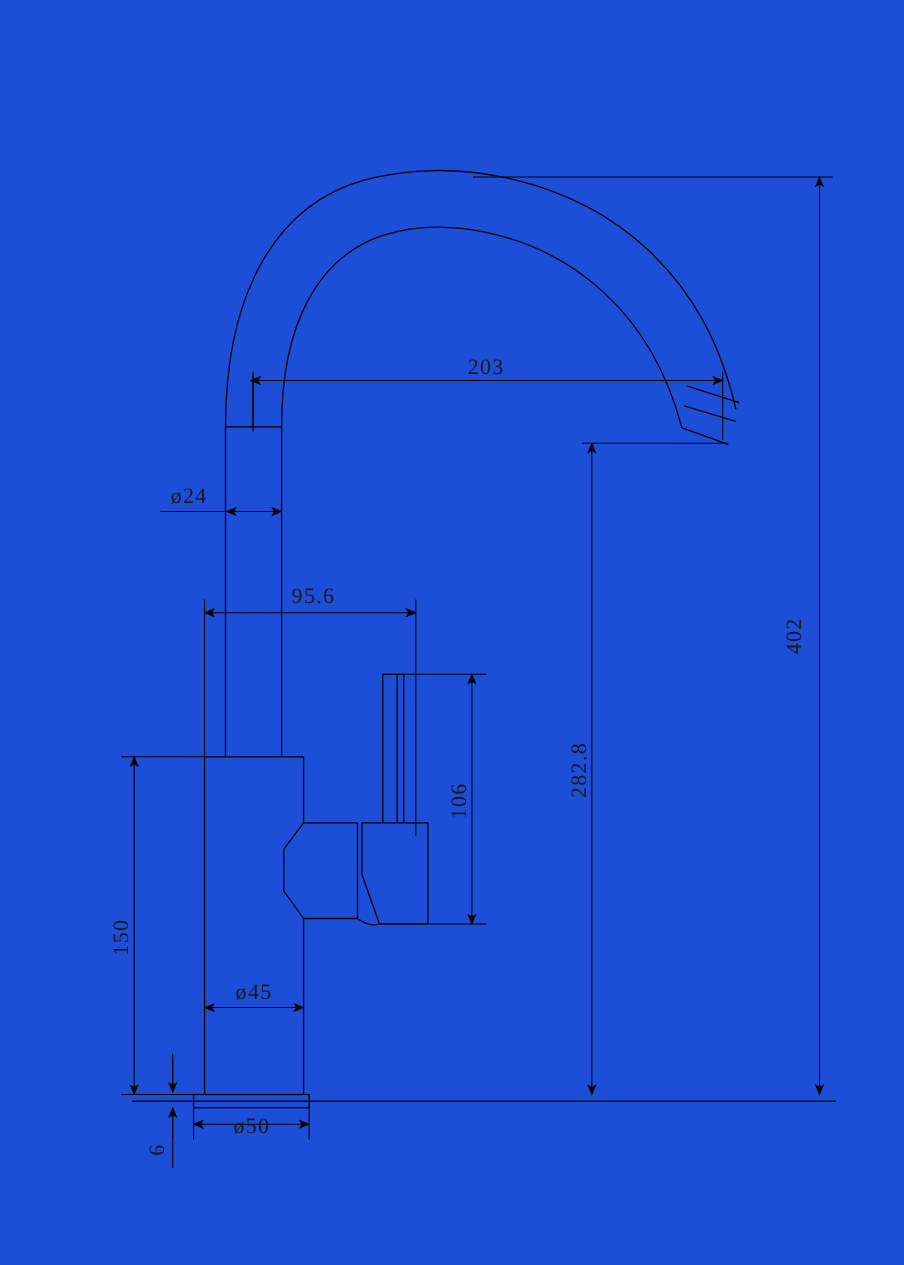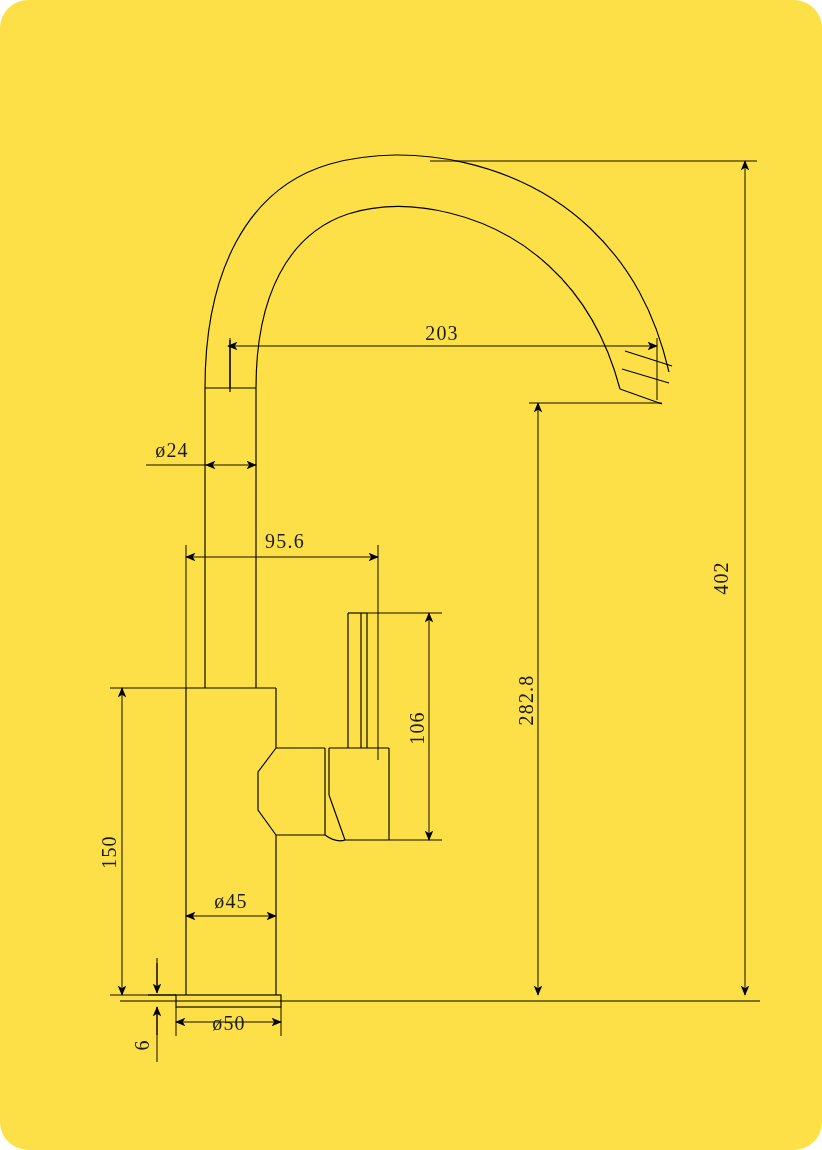--- a/index.html
+++ b/index.html
@@ -8,23 +8,22 @@
     padding: 0;
     background: #ffffff;
   }
   body {
     font-family: "Liberation Serif", serif;
   }
   #drawing-sheet {
     position: relative;
     width: 822px;
     height: 1150px;
-    background: #fde047;
+    background: #1d4ed8;
     overflow: hidden;
-    border-radius: 28px;
   }
   #drawing-svg {
     display: block;
     width: 822px;
     height: 1150px;
   }
   .dim-text {
     font-family: "Liberation Serif", serif;
     font-size: 20px;
     fill: #1a1a1a;

